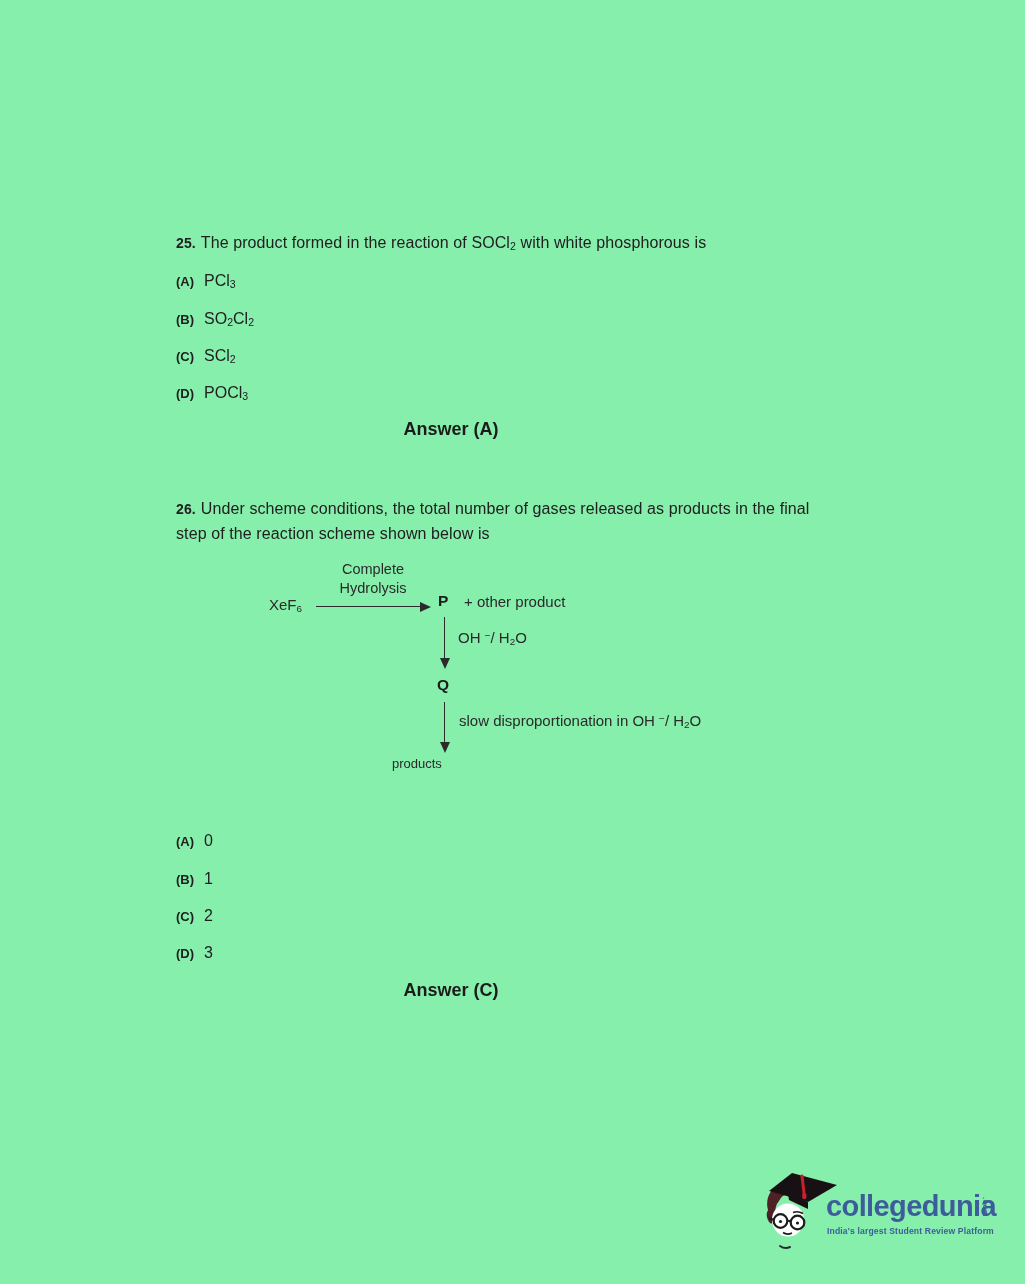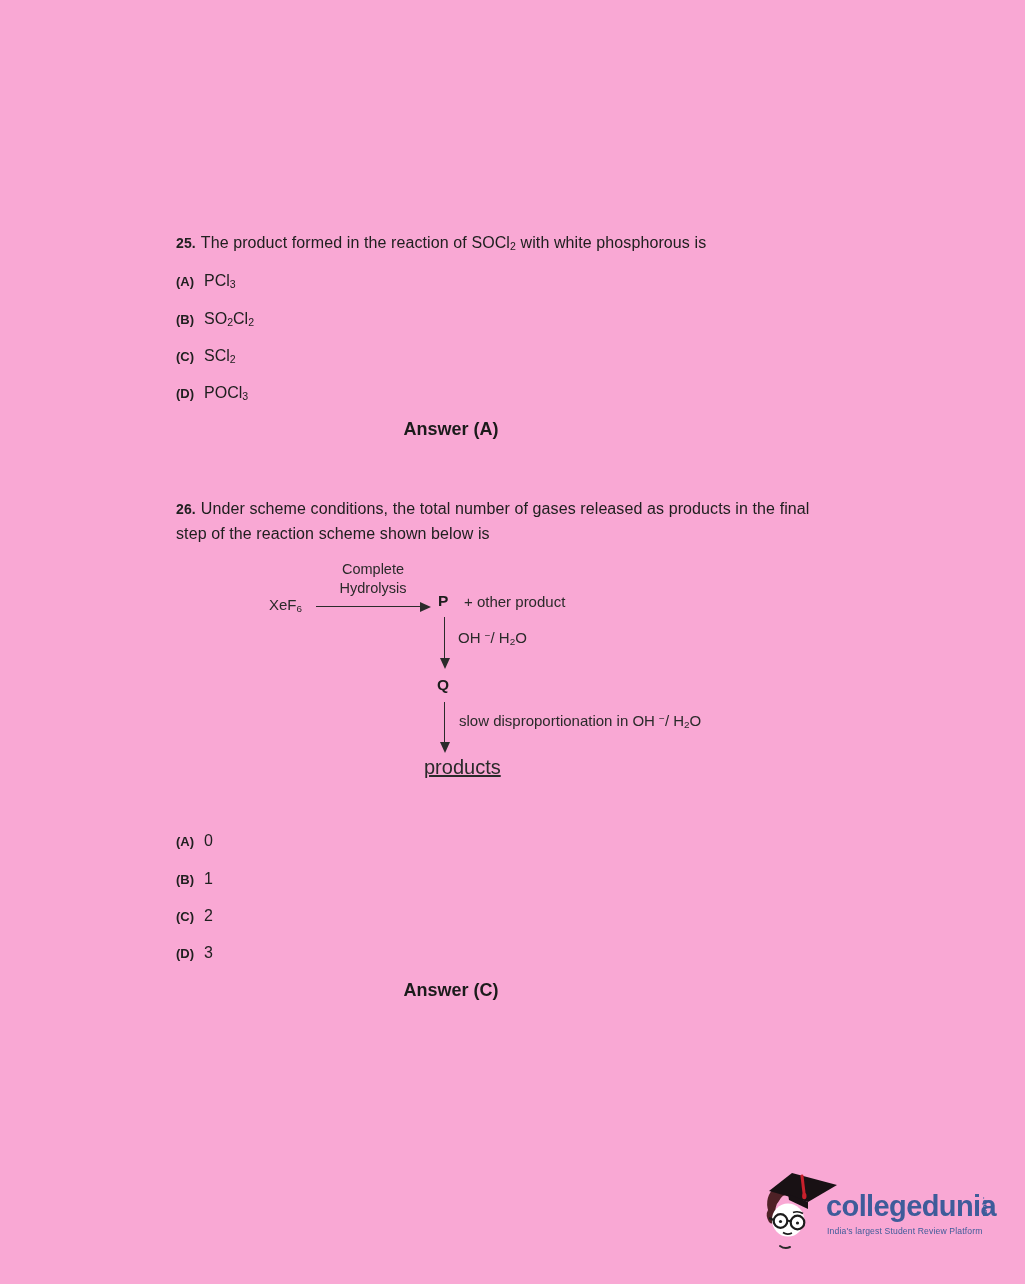--- a/index.html
+++ b/index.html
@@ -2,21 +2,21 @@
 <html><head>
 <meta charset="utf-8">
 <style>
   * { margin: 0; padding: 0; box-sizing: border-box; }
   html, body { background: #ffffff; }
   .page {
     position: relative;
     width: 1025px;
     height: 1284px;
     margin: 0 auto;
-    background: #f9a8d4;
+    background: #86efac;
     font-family: "Liberation Sans", "DejaVu Sans", sans-serif;
     color: #202020;
     overflow: hidden;
   }
   .abs { position: absolute; }
   .qline { font-size: 16px; letter-spacing: 0.1px; }
   .qnum { font-weight: 700; font-size: 14px; margin-right: 5px; }
   .q26-lines { line-height: 23.5px; }
   .opt { display: flex; align-items: baseline; gap: 10px; }
   .opt .lab { font-weight: 700; font-size: 13px; }
@@ -44,21 +44,21 @@
     border-top: 11px solid #2b2b2b; border-left: 5px solid transparent; border-right: 5px solid transparent;
   }
   .v1 { left: 438px; top: 617px; height: 52px; }
   .v2 { left: 438px; top: 702px; height: 51px; }
   
   .brand-word { font-size: 29px; font-weight: 700; letter-spacing: -0.6px; line-height: 1; }
   .brand-suffix {
     writing-mode: vertical-rl; font-size: 7.5px; font-weight: 700;
     letter-spacing: 0.6px; line-height: 1;
   }
-  .brand-tagline { font-size: 8.6px; font-weight: 400; letter-spacing: 0.15px; }
+  .brand-tagline { font-size: 8.6px; font-weight: 700; letter-spacing: 0.15px; }
 </style>
 </head>
 <body>
 
 <div class="page">
 
   <section>
     <div class="abs qline" style="left:176px; top:234px;">
       <span class="qnum">25.</span><span><span>The product formed in the reaction of SOCl</span><span class="sub">2</span><span> with white phosphorous is</span></span>
     </div>
@@ -112,21 +112,21 @@
       <span class="abs scheme-label" style="left:458px; top:629px; font-size:15px;"><span>OH </span><span class="sup">−</span><span>/ H</span><span class="sub">2</span><span>O</span></span>
 
       <span class="abs scheme-bold" style="left:437px; top:676px;">Q</span>
 
       <div class="abs v-arrow v2">
         <div class="shaft"></div>
         <div class="head"></div>
       </div>
       <span class="abs scheme-label" style="left:459px; top:712px; font-size:15px;"><span>slow disproportionation in OH </span><span class="sup">−</span><span>/ H</span><span class="sub">2</span><span>O</span></span>
 
-      <span class="abs scheme-label" style="left:424px; top:756px; font-size:20px;text-decoration:underline;">products</span>
+      <span class="abs scheme-label" style="left:392px; top:756px; font-size:13px;">products</span>
     </div>
 
     <div class="abs opt" style="left:176px; top:832px;">
       <span class="lab">(A)</span>
       <span class="val">0</span>
     </div>
     <div class="abs opt" style="left:176px; top:870px;">
       <span class="lab">(B)</span>
       <span class="val">1</span>
     </div>

